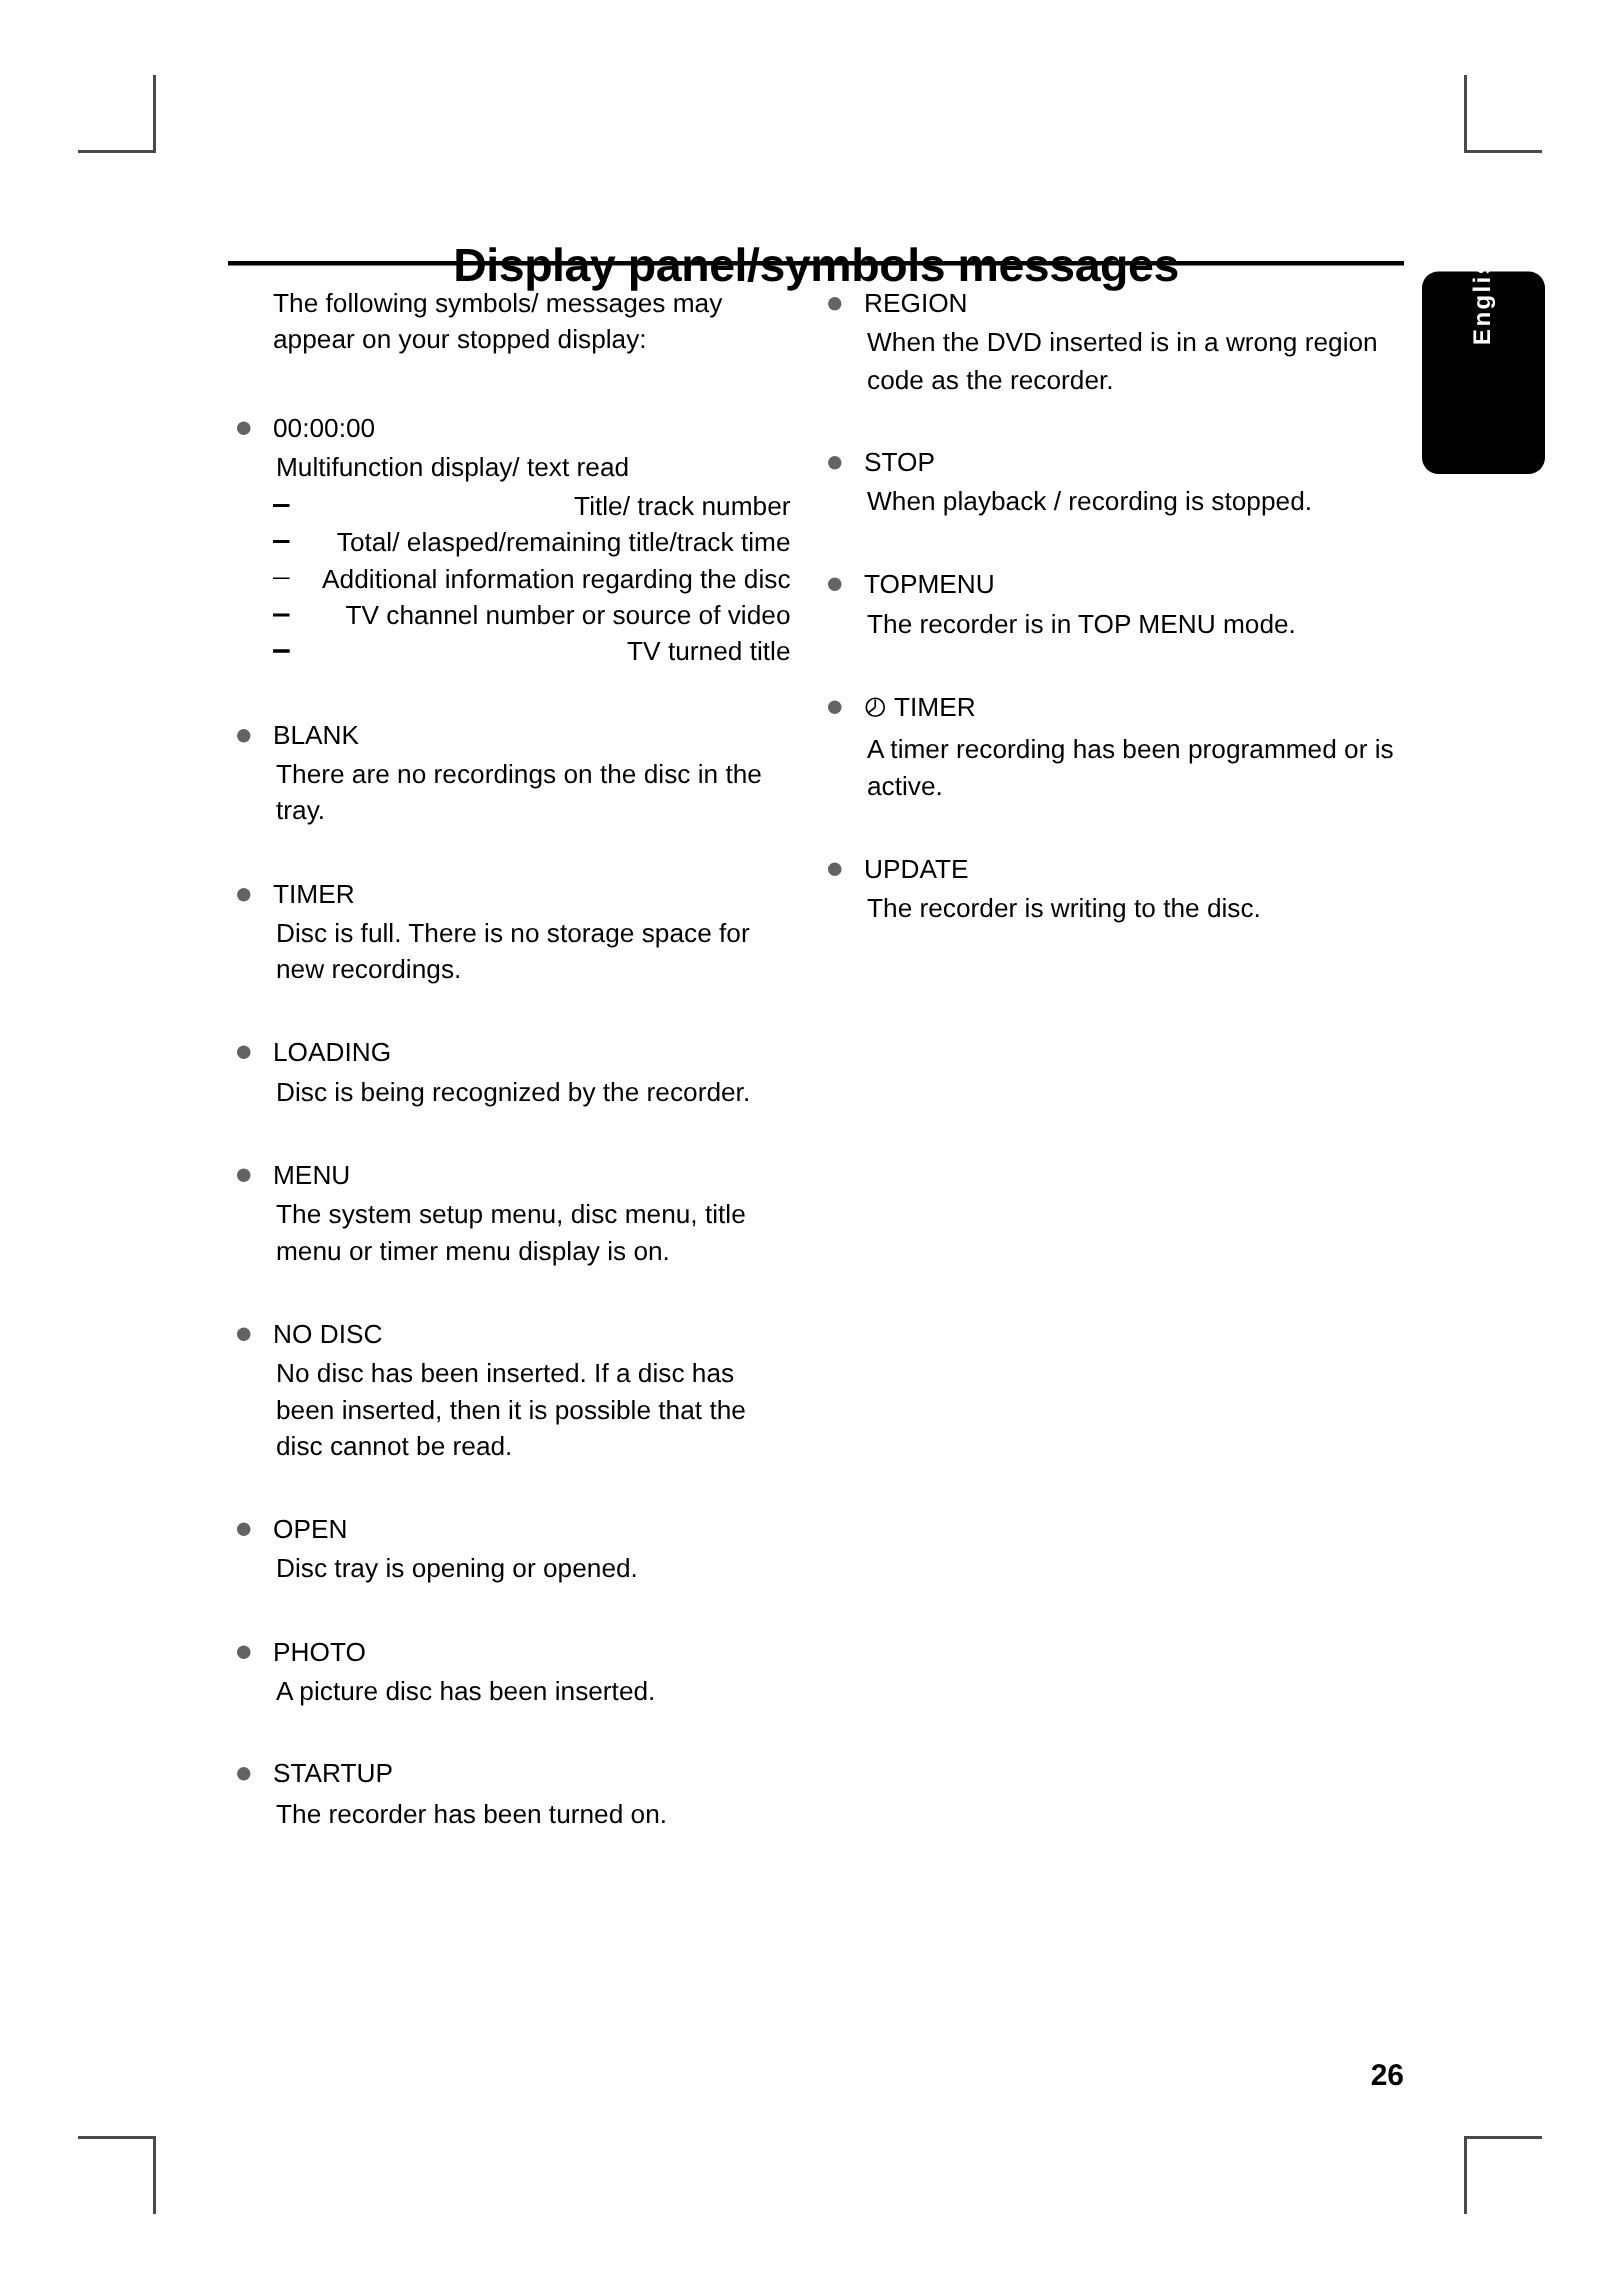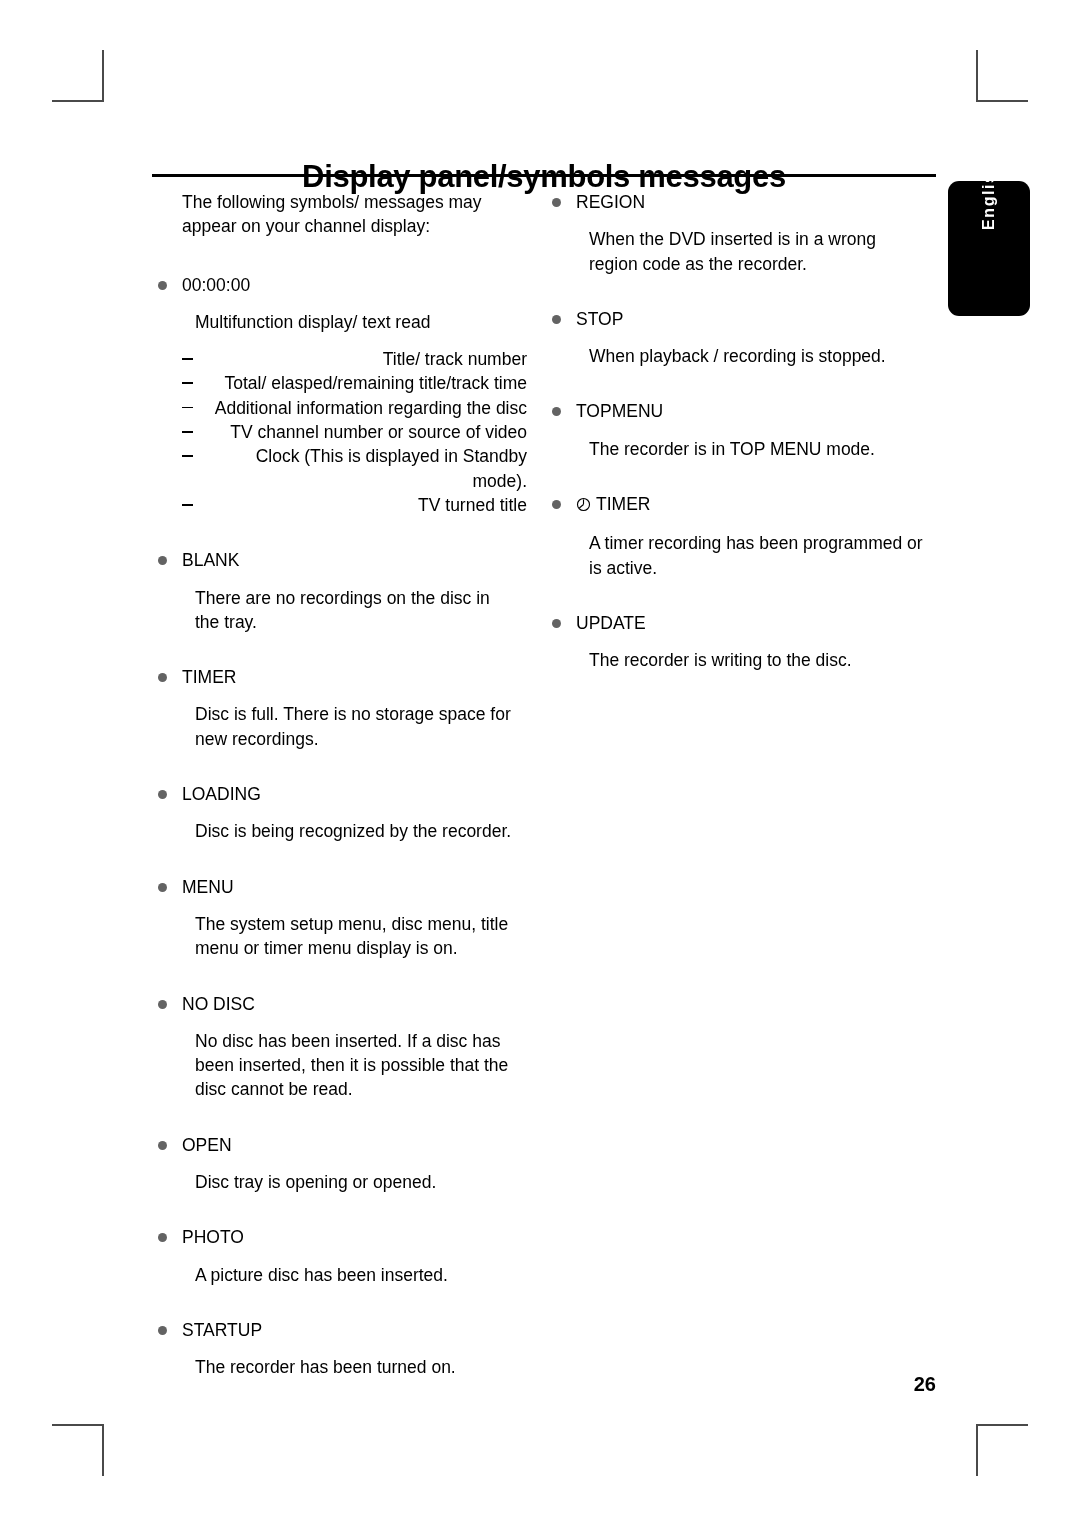--- a/index.html
+++ b/index.html
@@ -107,21 +107,21 @@
     position: absolute;
     left: 3px;
     top: 8px;
     width: 9px;
     height: 9px;
     border-radius: 50%;
     background: #636363;
   }
 
   .entry-term { margin: 0; }
-  .entry-desc { margin: 13px; }
+  .entry-desc { margin: 2px; }
 
   .term-icon {
     display: inline-block;
     vertical-align: -2px;
     margin-right: 5px;
   }
 
   .sublist { margin: 0; padding: 0; list-style: none; text-align: right; }
   .sublist li { position: relative; padding-left: 20px; }
   .dash {
@@ -165,32 +165,32 @@
 </div>
 
 <h1 class="page-title">Display panel/symbols messages</h1>
 <div class="title-rule"></div>
 
 <div class="lang-tab">
   <div class="lang-text">English</div>
 </div>
 
 <div class="col col-left">
-  <p class="intro">The following symbols/ messages may appear on your channel display:</p>
+  <p class="intro">The following symbols/ messages may appear on your stopped display:</p>
   <div id="left-entries">
       <div class="entry">
         <span class="bullet"></span>
         <p class="entry-term"><span>00:00:00</span></p>
         <p class="entry-desc">Multifunction display/ text read</p>
         <ul class="sublist">
           <li><span class="dash"></span><span>Title/ track number</span></li>
           <li><span class="dash"></span><span>Total/ elasped/remaining title/track time</span></li>
           <li><span class="dash"></span><span>Additional information regarding the disc</span></li>
           <li><span class="dash"></span><span>TV channel number or source of video</span></li>
-          <li><span class="dash"></span><span>Clock (This is displayed in Standby mode).</span></li>
+          <li><span class="dash"></span></li>
           <li><span class="dash"></span><span>TV turned title</span></li>
         </ul>
       </div>
       <div class="entry">
         <span class="bullet"></span>
         <p class="entry-term"><span>BLANK</span></p>
         <p class="entry-desc">There are no recordings on the disc in the tray.</p>
       </div>
       <div class="entry">
         <span class="bullet"></span>

